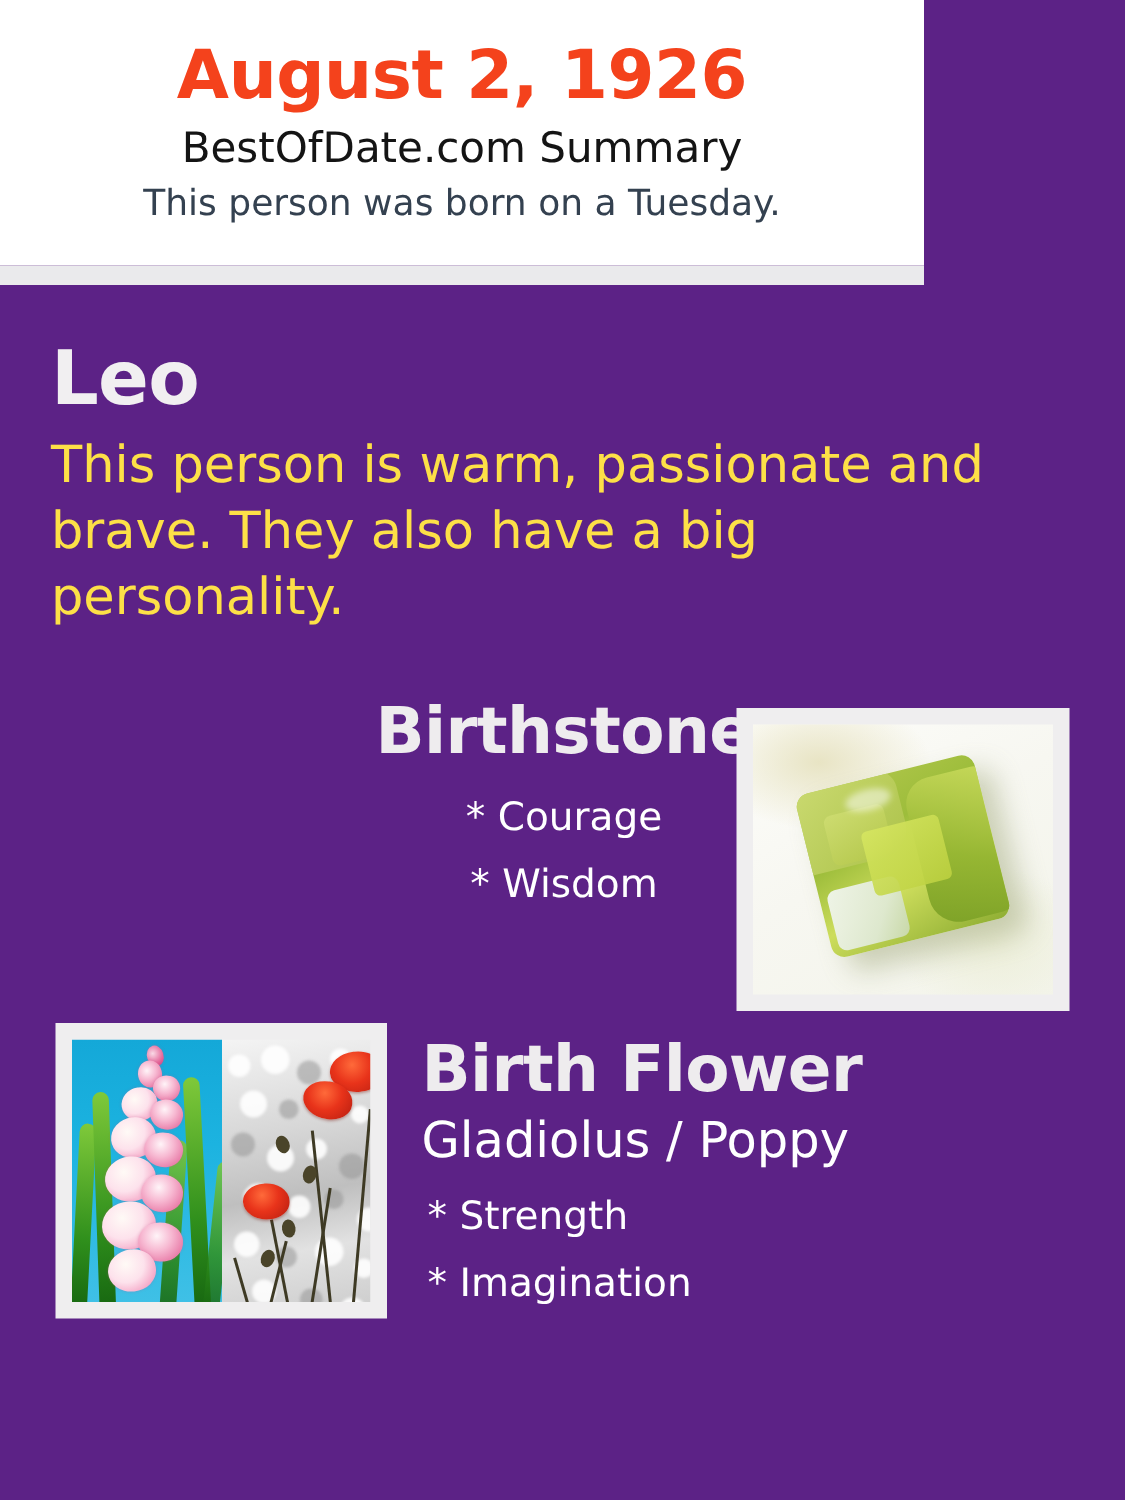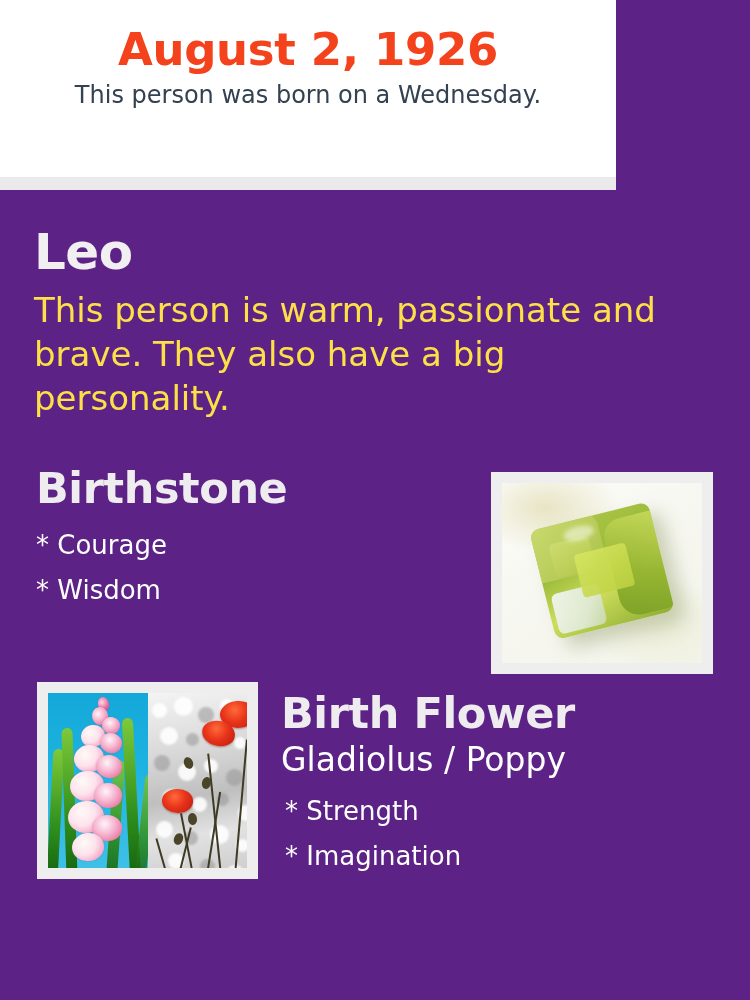--- a/index.html
+++ b/index.html
@@ -117,21 +117,21 @@
   .sec-list li {
     color: #ffffff;
     font-size: 26px;
     font-weight: normal;
     line-height: 45px;
     white-space: pre;
   }
 
   
   .birthstone-row { margin-top: 41px; }
-  .birthstone-text { padding-left: 2px; }
+  .birthstone-text { padding-left: 2px; text-align: center; }
 
   .photo-frame {
     background: #efeeef;
     padding: 11px;
     box-shadow: 0 0 0 0 rgba(0,0,0,0);
   }
 
   .stone-frame {
     position: absolute;
     left: 457px;
@@ -304,21 +304,22 @@
   .flower-text { margin-left: 247px; padding-top: 4px; }
   .flower-text .sec-list li { padding-left: 4px; }
 </style>
 </head>
 <body>
 
 <div class="page">
 
   <div class="header">
     <div class="header-date">August 2, 1926</div>
-    <div class="header-note">This person was born on a Wednesday.</div>
+    <div class="header-site">BestOfDate.com Summary</div>
+    <div class="header-note">This person was born on a Tuesday.</div>
   </div>
   <div class="header-divider"></div>
 
   <div class="body-panel">
 
     <div class="zodiac">
       <div class="zodiac-name">Leo</div>
       <div class="zodiac-desc">This person is warm, passionate and brave. They also have a big personality.</div>
     </div>
 

